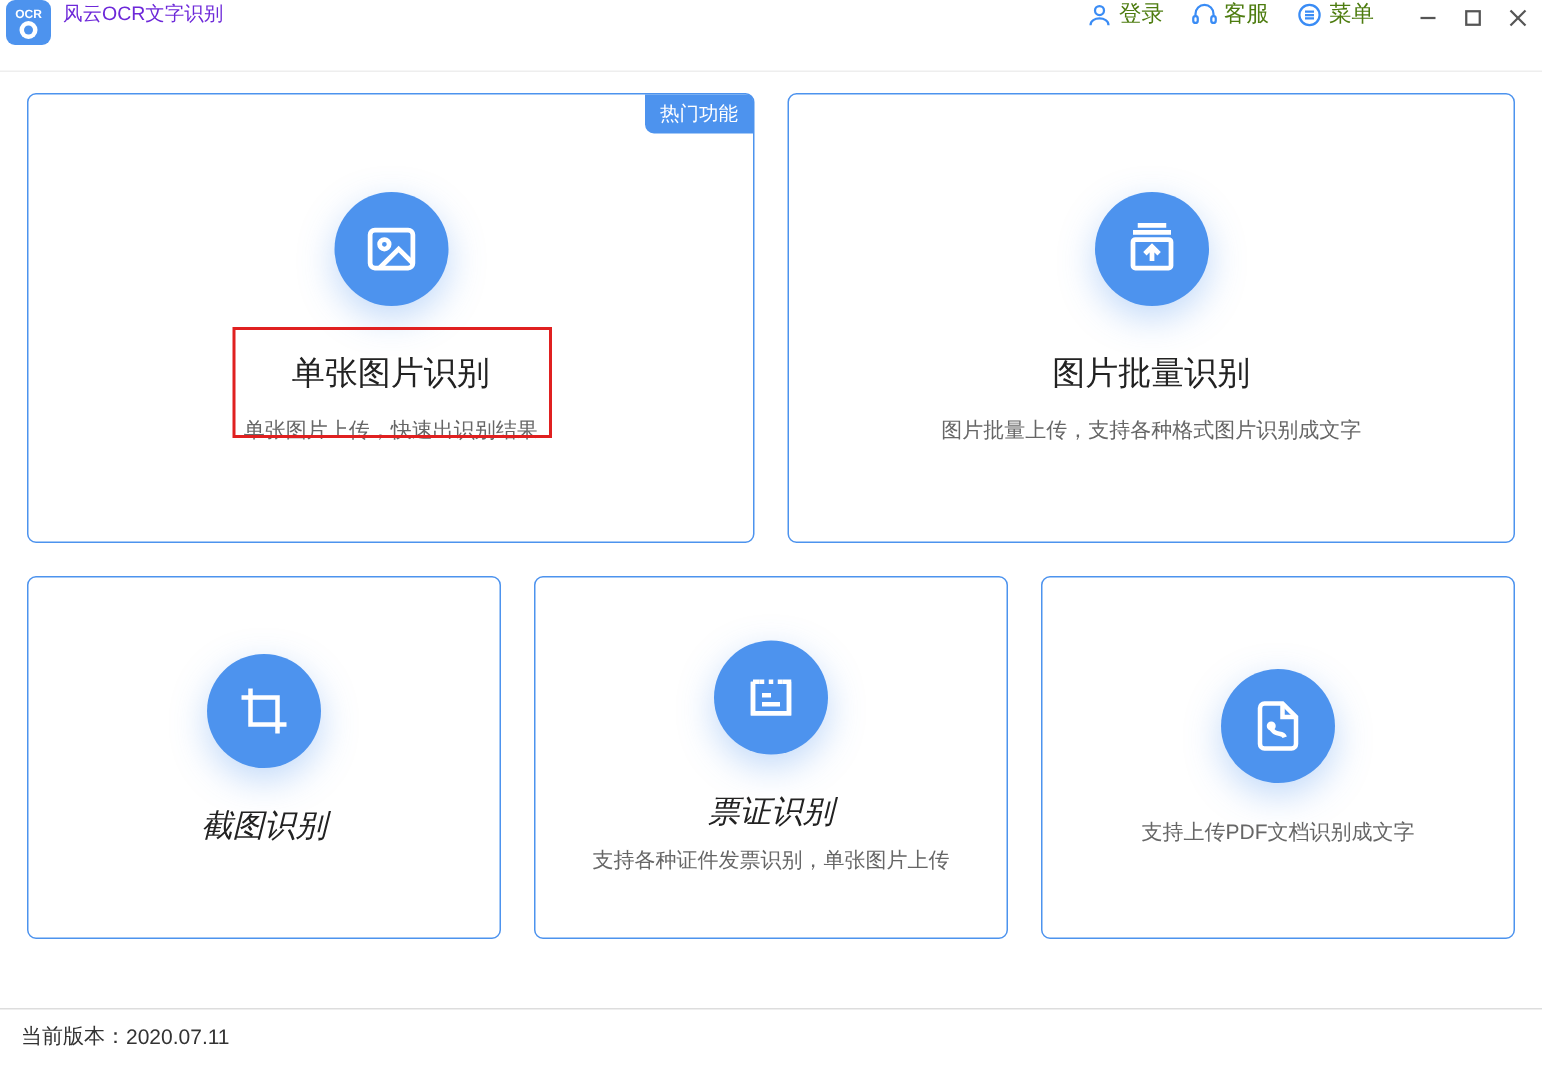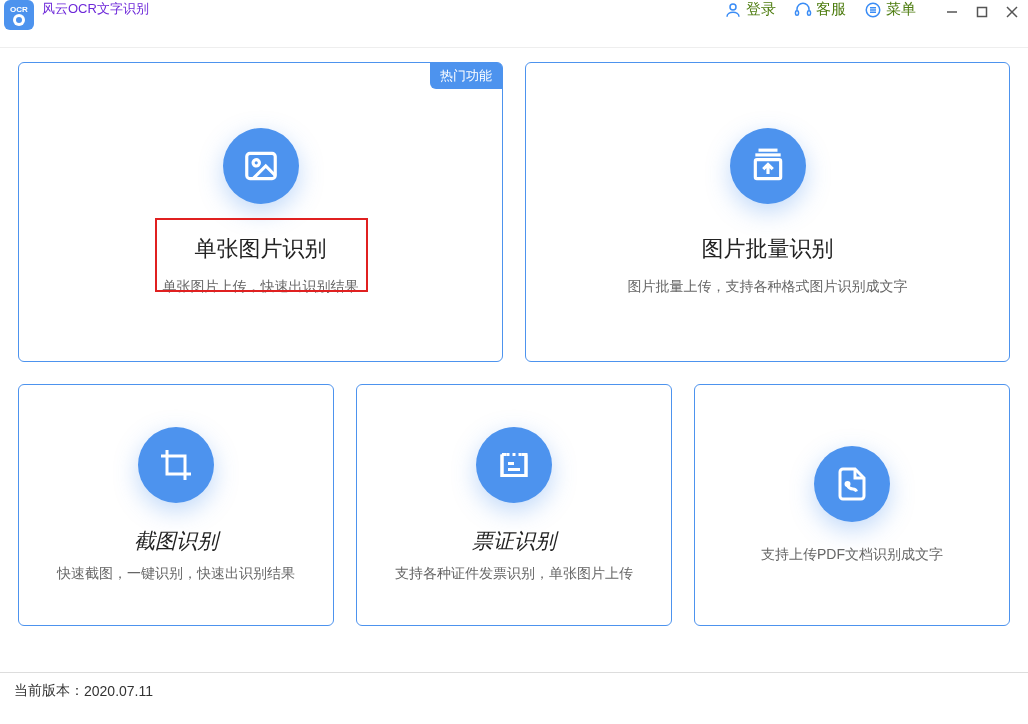--- a/index.html
+++ b/index.html
@@ -205,21 +205,20 @@
   <div class="row">
 
     <div class="card card-bot">
       <div class="icon-circle">
         <svg width="36" height="36" viewBox="0 0 24 24" fill="none" stroke="#fff" stroke-width="2">
           <path d="M6 2v16h16"></path>
             <path d="M18 22V6H2"></path>
         </svg>
       </div>
       <div class="card-title">截图识别</div>
-      <div class="card-desc">快速截图，一键识别，快速出识别结果</div>
     </div>
 
     <div class="card card-bot">
       <div class="icon-circle">
         <svg width="36" height="36" viewBox="0 0 24 24" fill="none" stroke="#fff" stroke-width="2">
           <path d="M4 5h3M17 5h3a0 0 0 010 0v14H4V5"></path>
           <path d="M4 5v14h16V5"></path>
           <path d="M7 5h10" stroke-dasharray="2 2"></path>
           <line x1="8" y1="11" x2="12" y2="11"></line>
           <line x1="8" y1="15" x2="16" y2="15"></line>

